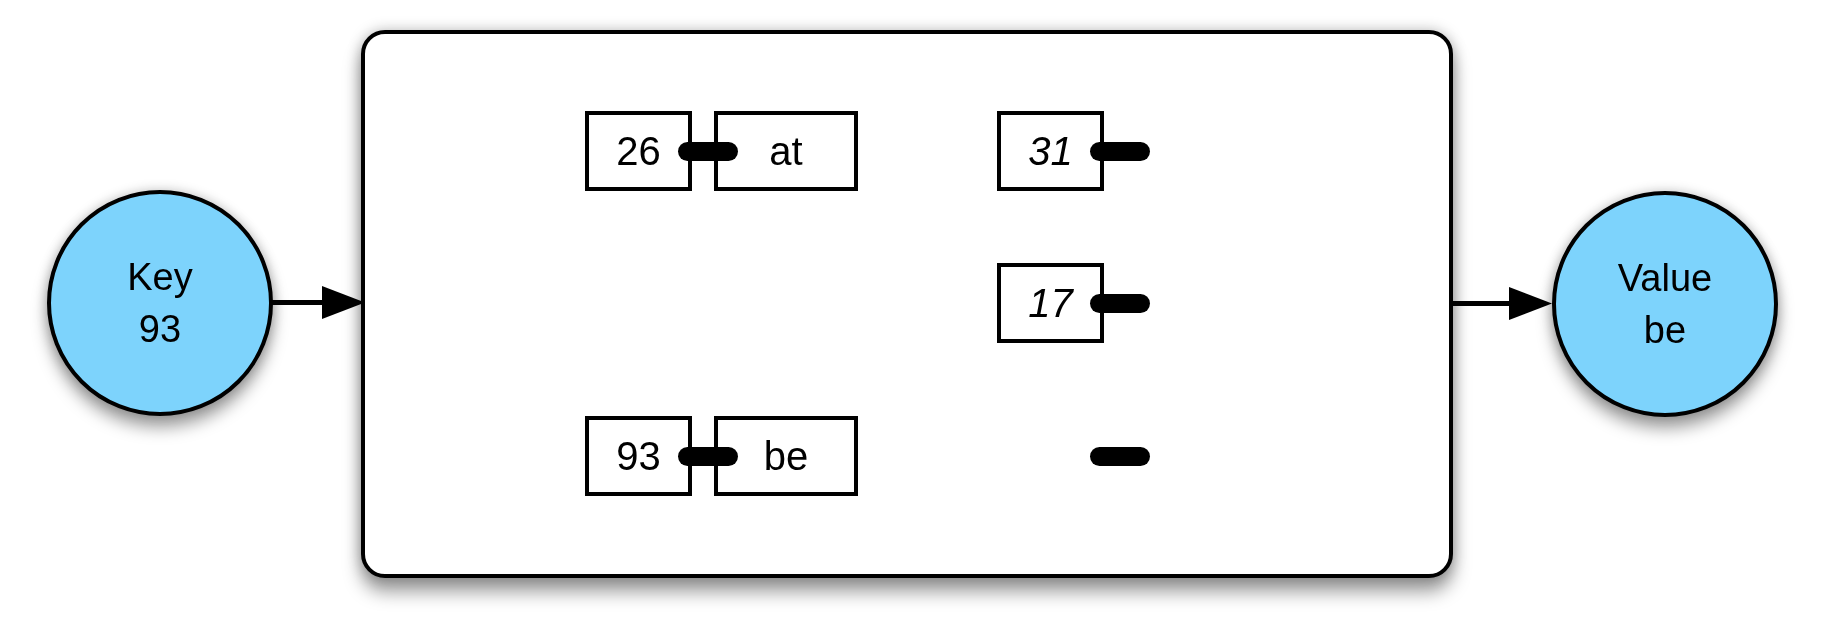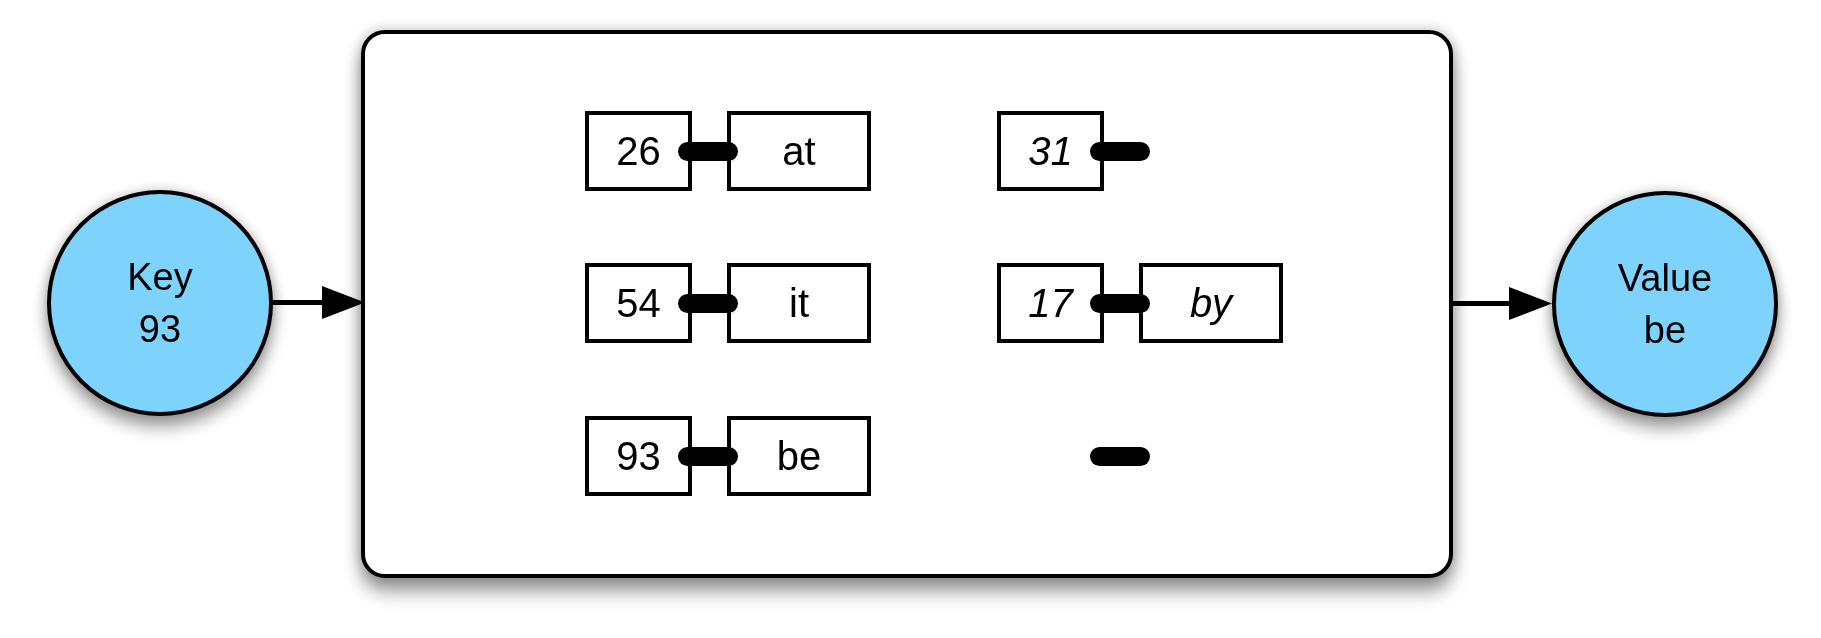--- a/index.html
+++ b/index.html
@@ -71,21 +71,21 @@
     height: 80px;
     box-sizing: border-box;
     background: #ffffff;
     border: 4px solid #000000;
     display: flex;
     align-items: center;
     justify-content: center;
     font-size: 40px;
   }
   .k-box { left: 0; width: 107px; }
-  .v-box { left: 142px; width: 144px; }
+  .v-box { left: 129px; width: 144px; }
   .connector {
     position: absolute;
     left: 93px;
     top: 31px;
     width: 60px;
     height: 19px;
     background: #000000;
     border-radius: 10px;
     z-index: 4;
   }
@@ -111,29 +111,23 @@
     <div class="kv-box k-box">26</div>
     <div class="kv-box v-box">at</div>
     <div class="connector"></div>
   </div>
 
   <div class="pair col2 row1">
     <div class="kv-box k-box">31</div>
     <div class="connector"></div>
   </div>
 
-  <div class="pair col1 row2">
-    <div class="kv-box k-box">54</div>
-    <div class="kv-box v-box">it</div>
-    <div class="connector"></div>
-  </div>
 
   <div class="pair col2 row2">
     <div class="kv-box k-box">17</div>
-    <div class="kv-box v-box">by</div>
     <div class="connector"></div>
   </div>
 
   <div class="pair col1 row3">
     <div class="kv-box k-box">93</div>
     <div class="kv-box v-box">be</div>
     <div class="connector"></div>
   </div>
 
   <div class="pair col2 row3">

